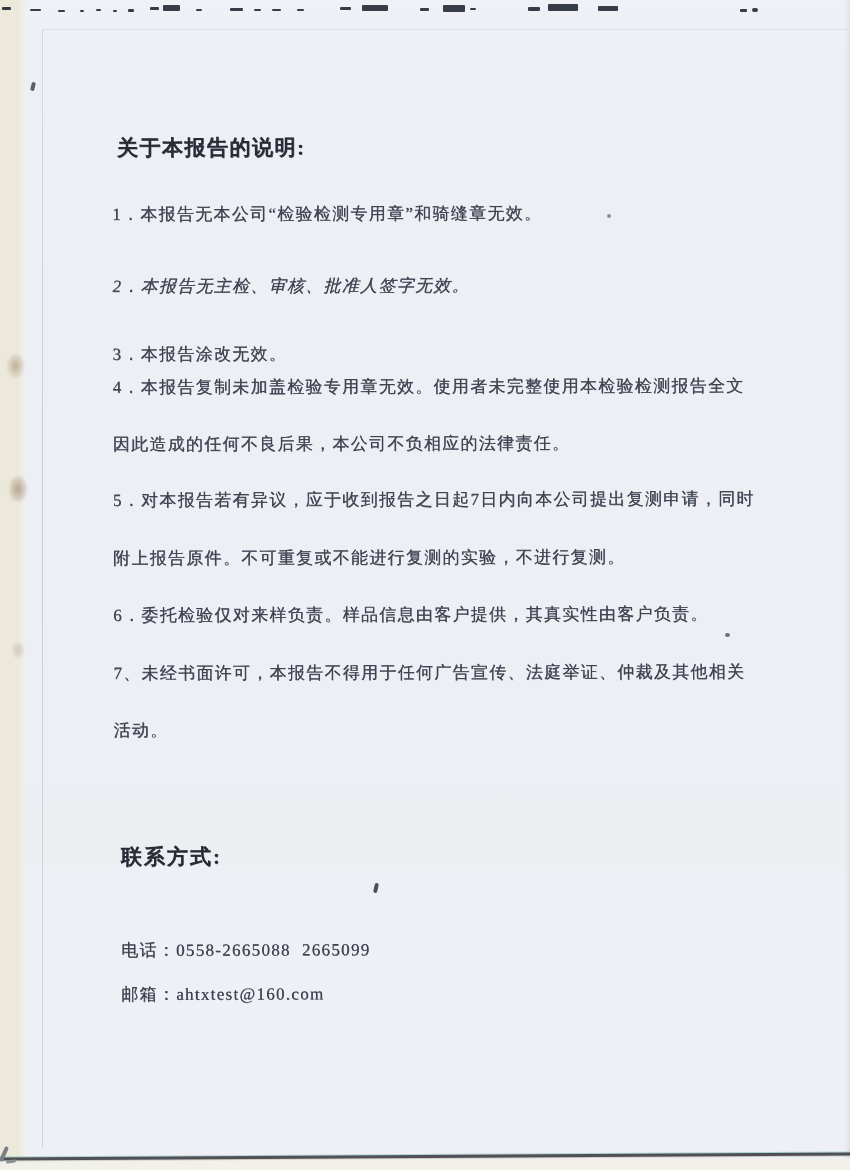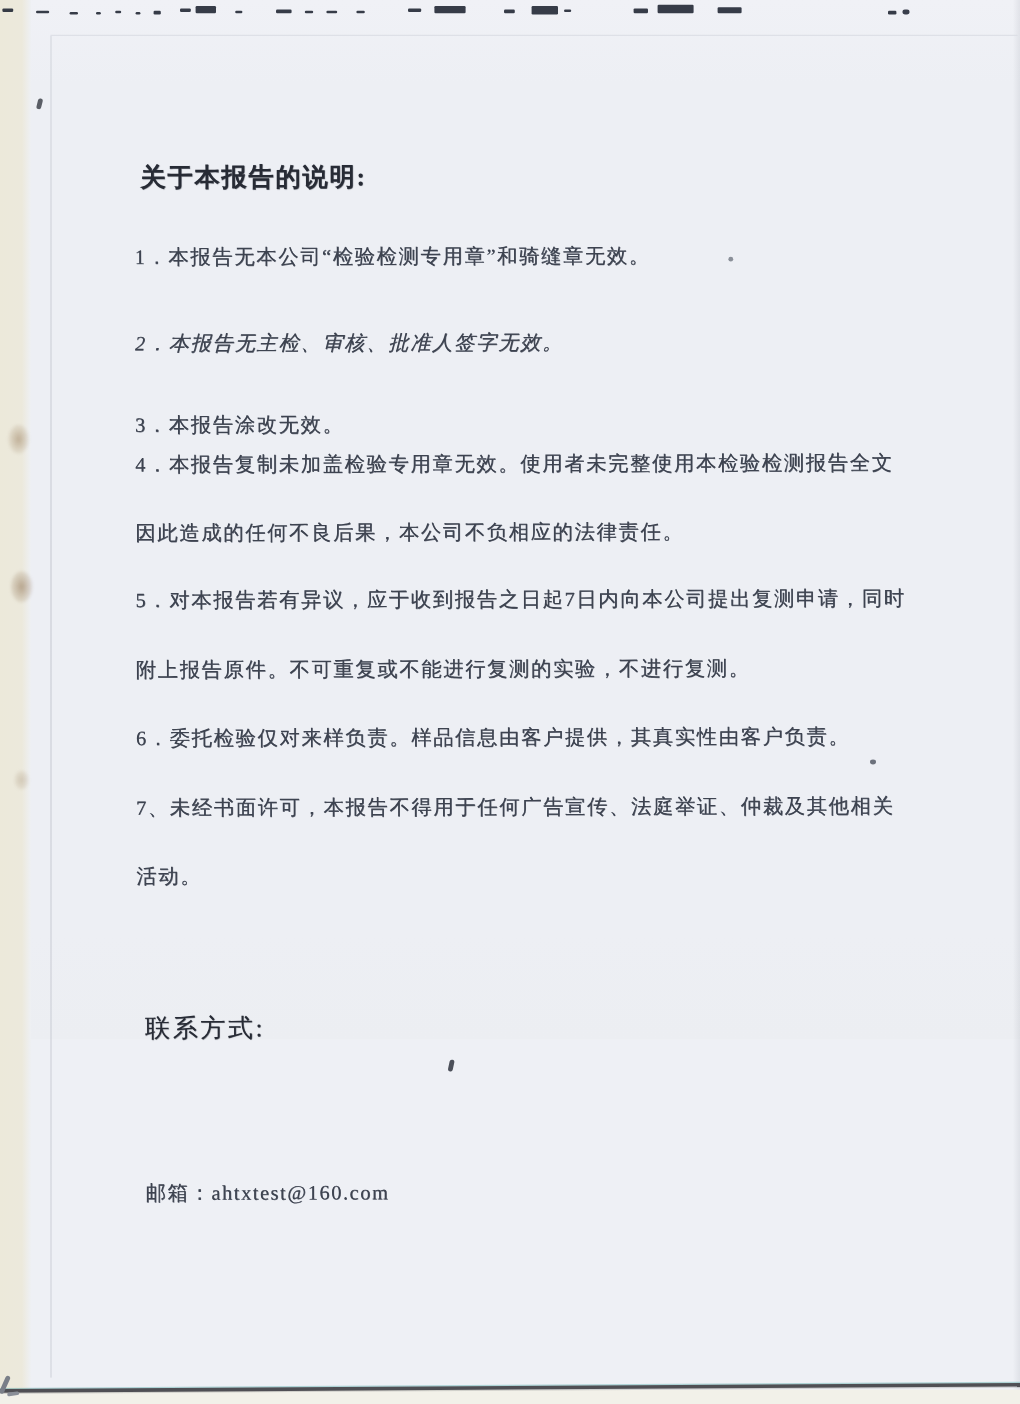--- a/index.html
+++ b/index.html
@@ -151,21 +151,21 @@
   .n5 { top: 489px; }
   .n6 { top: 547px; }
   .n7 { top: 604px; }
   .n8 { top: 662px; }
   .n9 { top: 719px; }
   .contact-heading {
     position: absolute;
     left: 119px; top: 843px;
     margin: 0;
     font-size: 21px;
-    font-weight: normal;
+    font-weight: bold;
     letter-spacing: 2px;
     color: #272b35;
     text-shadow: 0.4px 0.4px 0.6px rgba(39,43,53,0.65);
     white-space: pre;
   }
   .c-addr { left: 119px; top: 895px; }
   .c-tel  { left: 119px; top: 939px; }
   .c-mail { left: 119px; top: 983px; }
 </style>
 </head>
@@ -221,20 +221,21 @@
     <div class="line n2">3．本报告涂改无效。</div>
     <div class="line n3">4．本报告复制未加盖检验专用章无效。使用者未完整使用本检验检测报告全文</div>
     <div class="line n4">因此造成的任何不良后果，本公司不负相应的法律责任。</div>
     <div class="line n5">5．对本报告若有异议，应于收到报告之日起7日内向本公司提出复测申请，同时</div>
     <div class="line n6">附上报告原件。不可重复或不能进行复测的实验，不进行复测。</div>
     <div class="line n7">6．委托检验仅对来样负责。样品信息由客户提供，其真实性由客户负责。</div>
     <div class="line n8">7、未经书面许可，本报告不得用于任何广告宣传、法庭举证、仲裁及其他相关</div>
     <div class="line n9">活动。</div>
 
     <h2 class="contact-heading">联系方式:</h2>
+    <div class="line c-tel">电话：0558-2665088  2665099</div>
     <div class="line c-mail">邮箱：ahtxtest@160.com</div>
   </div>
 
   <div class="bottom-strip"></div>
   <div class="bottom-line"></div>
   <div class="corner-mark"></div>
   <div class="corner-mark2"></div>
 
 </div>
 

